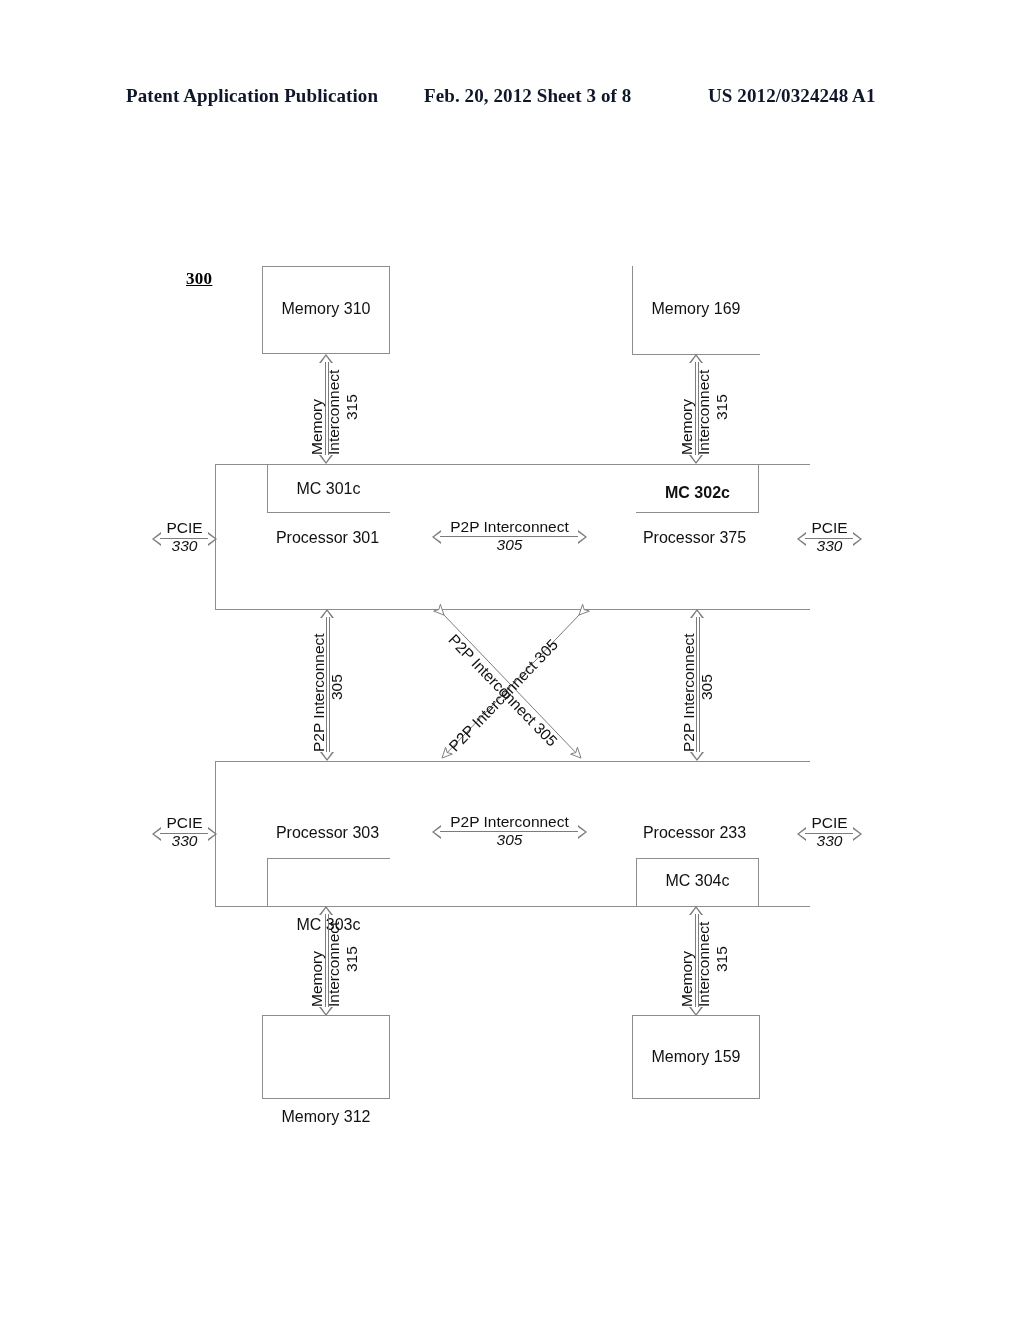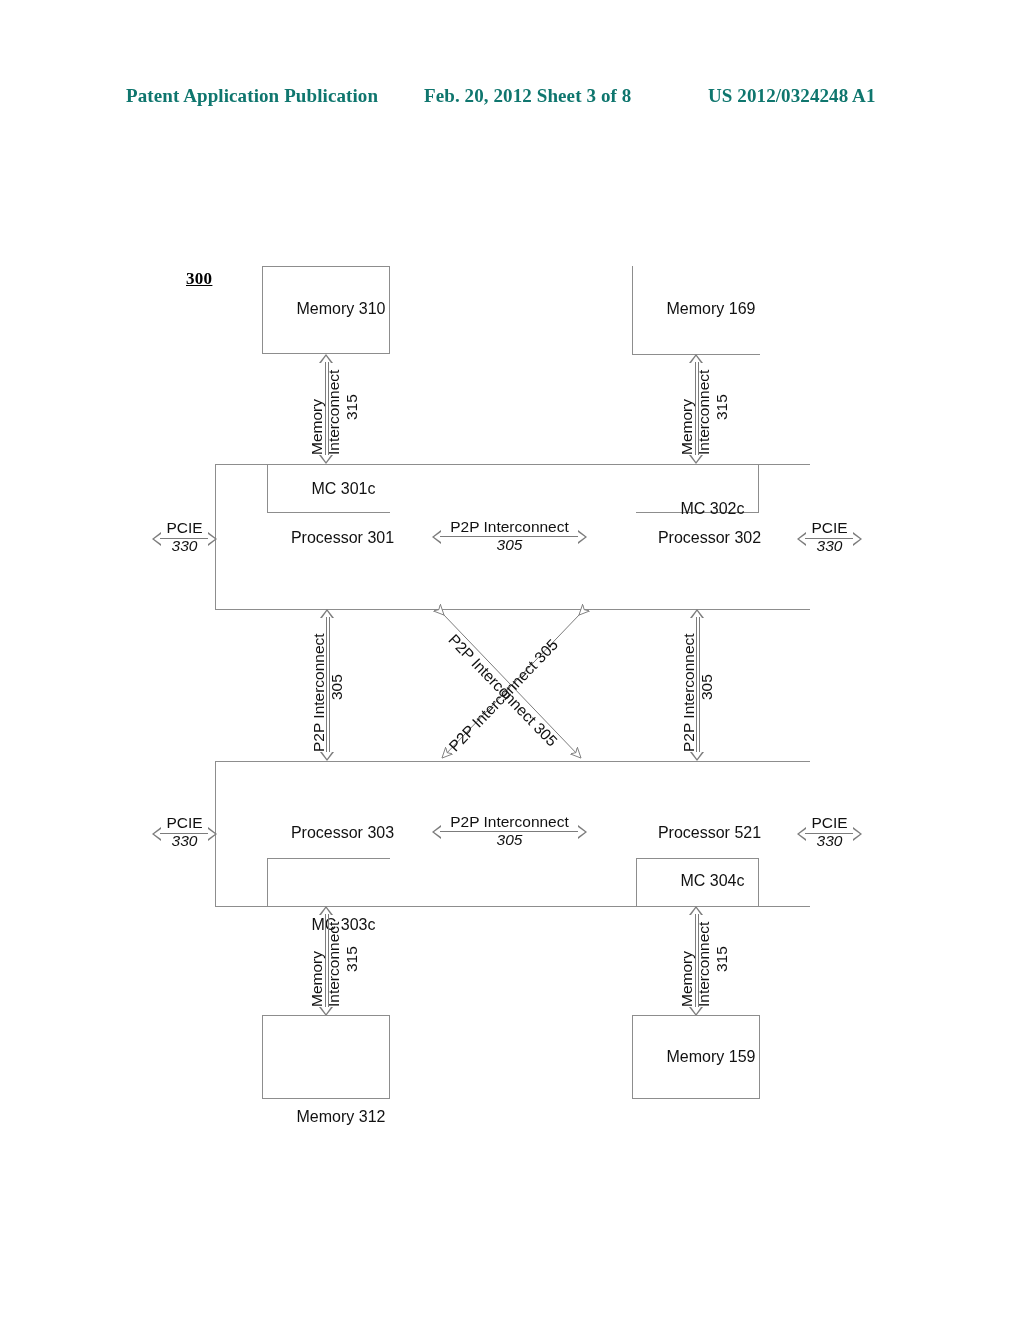--- a/index.html
+++ b/index.html
@@ -20,21 +20,21 @@
   #pub-header {
     position: absolute;
     top: 85px;
     left: 0;
     width: 1016px;
     height: 26px;
     font-family: "Liberation Serif", serif;
     font-weight: bold;
     font-size: 19px;
     letter-spacing: 0.1px;
-    color: #0f766e;
+    color: #0f172a;
   }
   #pub-header .h-left   { position: absolute; left: 126px;  top: 0; white-space: nowrap; }
   #pub-header .h-mid    { position: absolute; left: 424px;  top: 0; white-space: nowrap; }
   #pub-header .h-right  { position: absolute; left: 708px;  top: 0; white-space: nowrap; }
 
   
   #figure {
     position: absolute;
     left: 0;
     top: 0;
@@ -70,21 +70,20 @@
     box-sizing: border-box;
     border: 1px solid #8d8d8d;
     background: transparent;
   }
   .centered-label {
     position: absolute;
     text-align: center;
     font-size: 16px;
     white-space: nowrap;
     color: #111;
-    padding-left: 15px;
   }
 
   
   .ln {
     position: absolute;
     background: #8d8d8d;
   }
   .ln-h { height: 1px; }
   .ln-v { width: 1px; }
 
@@ -255,23 +254,23 @@
   <div class="ln ln-h" style="left:267px; top:512px; width:123px;"></div>
   <div class="centered-label" style="left:267px; top:480px; width:123px;">MC 301c</div>
 
   <div class="centered-label" style="left:245px; top:529px; width:165px;">Processor 301</div>
 
   <div class="ln ln-h" style="left:585px; top:464px; width:225px;"></div>
   <div class="ln ln-h" style="left:585px; top:609px; width:225px;"></div>
 
   <div class="ln ln-v" style="left:758px; top:465px; height:48px;"></div>
   <div class="ln ln-h" style="left:636px; top:512px; width:123px;"></div>
-  <div class="centered-label" style="left:636px; top:500px; width:123px;">MC 302c</div>
-
-  <div class="centered-label" style="left:612px; top:529px; width:165px;">Processor 302</div>
+  <div class="centered-label" style="left:636px; top:484px; width:123px;font-weight:bold;">MC 302c</div>
+
+  <div class="centered-label" style="left:612px; top:529px; width:165px;">Processor 375</div>
 
   <div class="harrow" style="left:432px; top:529px; width:155px;">
     <div class="head left"></div>
       <div class="shaft"></div>
       <div class="head right"></div>
   </div>
   <div class="hgroup" style="left:432px; top:518px; width:155px;">
     <span class="t1">P2P Interconnect</span>
     <span class="t2">305</span>
   </div>
@@ -339,21 +338,21 @@
 
   <div class="centered-label" style="left:245px; top:824px; width:165px;">Processor 303</div>
 
   <div class="ln ln-h" style="left:267px; top:858px; width:123px;"></div>
   <div class="ln ln-v" style="left:267px; top:858px; height:48px;"></div>
   <div class="centered-label" style="left:267px; top:872px; width:123px;margin-top:44px;">MC 303c</div>
 
   <div class="ln ln-h" style="left:585px; top:761px; width:225px;"></div>
   <div class="ln ln-h" style="left:585px; top:906px; width:225px;"></div>
 
-  <div class="centered-label" style="left:612px; top:824px; width:165px;">Processor 521</div>
+  <div class="centered-label" style="left:612px; top:824px; width:165px;">Processor 233</div>
 
   <div class="box" style="left:636px; top:858px; width:123px; height:49px;"></div>
   <div class="centered-label" style="left:636px; top:872px; width:123px;">MC 304c</div>
 
   <div class="harrow" style="left:432px; top:824px; width:155px;">
     <div class="head left"></div>
       <div class="shaft"></div>
       <div class="head right"></div>
   </div>
   <div class="hgroup" style="left:432px; top:813px; width:155px;">

